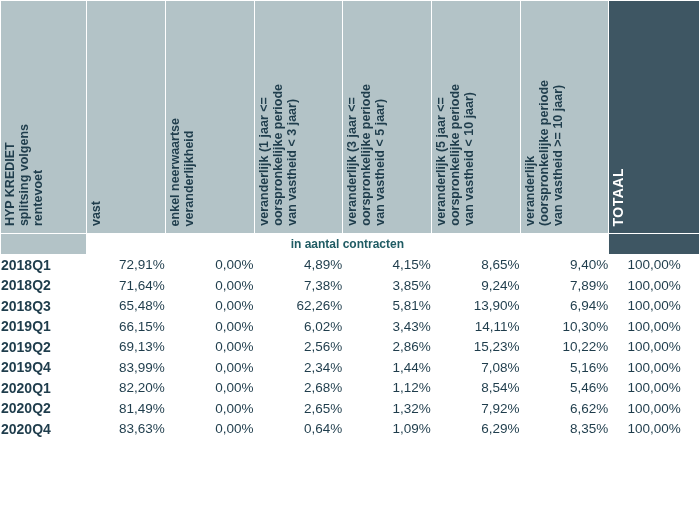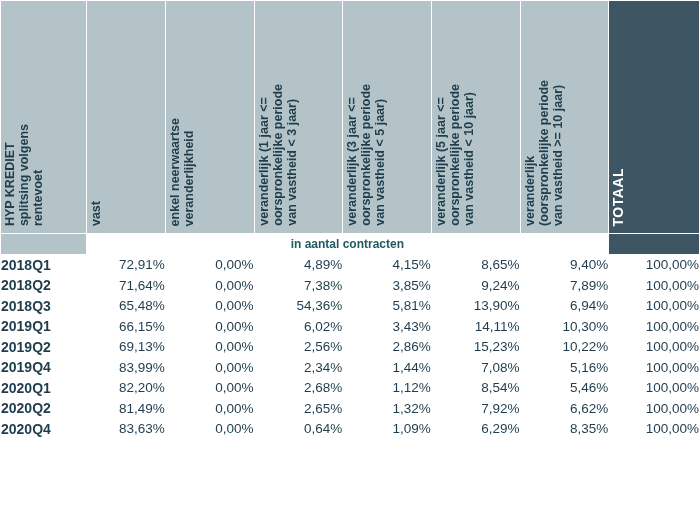--- a/index.html
+++ b/index.html
@@ -106,20 +106,21 @@
     padding-right: 5px;
     vertical-align: middle;
     border-left: 1px solid #b9c8cc;
     border-right: 1px solid #b9c8cc;
     border-top: 1px solid #b9c8cc;
     border-bottom: 1px solid #b9c8cc;
   }
   td.val-total {
     border-left: 1px solid #7e9aa3;
     border-right: 1px solid #7e9aa3;
+    text-align: center;
   }
 
   
   col.c-label { width: 82px; }
   col.c-vast  { width: 76px; }
   col.c-mid   { width: 85px; }
   col.c-total { width: 87px; }
 </style>
 </head>
 <body>
@@ -198,21 +199,21 @@
       <td class="val">7,38%</td>
       <td class="val">3,85%</td>
       <td class="val">9,24%</td>
       <td class="val">7,89%</td>
       <td class="val val-total">100,00%</td>
     </tr>
     <tr class="data-row">
       <td class="rowlabel">2018Q3</td>
       <td class="val">65,48%</td>
       <td class="val">0,00%</td>
-      <td class="val">54,36%</td>
+      <td class="val">62,26%</td>
       <td class="val">5,81%</td>
       <td class="val">13,90%</td>
       <td class="val">6,94%</td>
       <td class="val val-total">100,00%</td>
     </tr>
     <tr class="data-row">
       <td class="rowlabel">2019Q1</td>
       <td class="val">66,15%</td>
       <td class="val">0,00%</td>
       <td class="val">6,02%</td>

